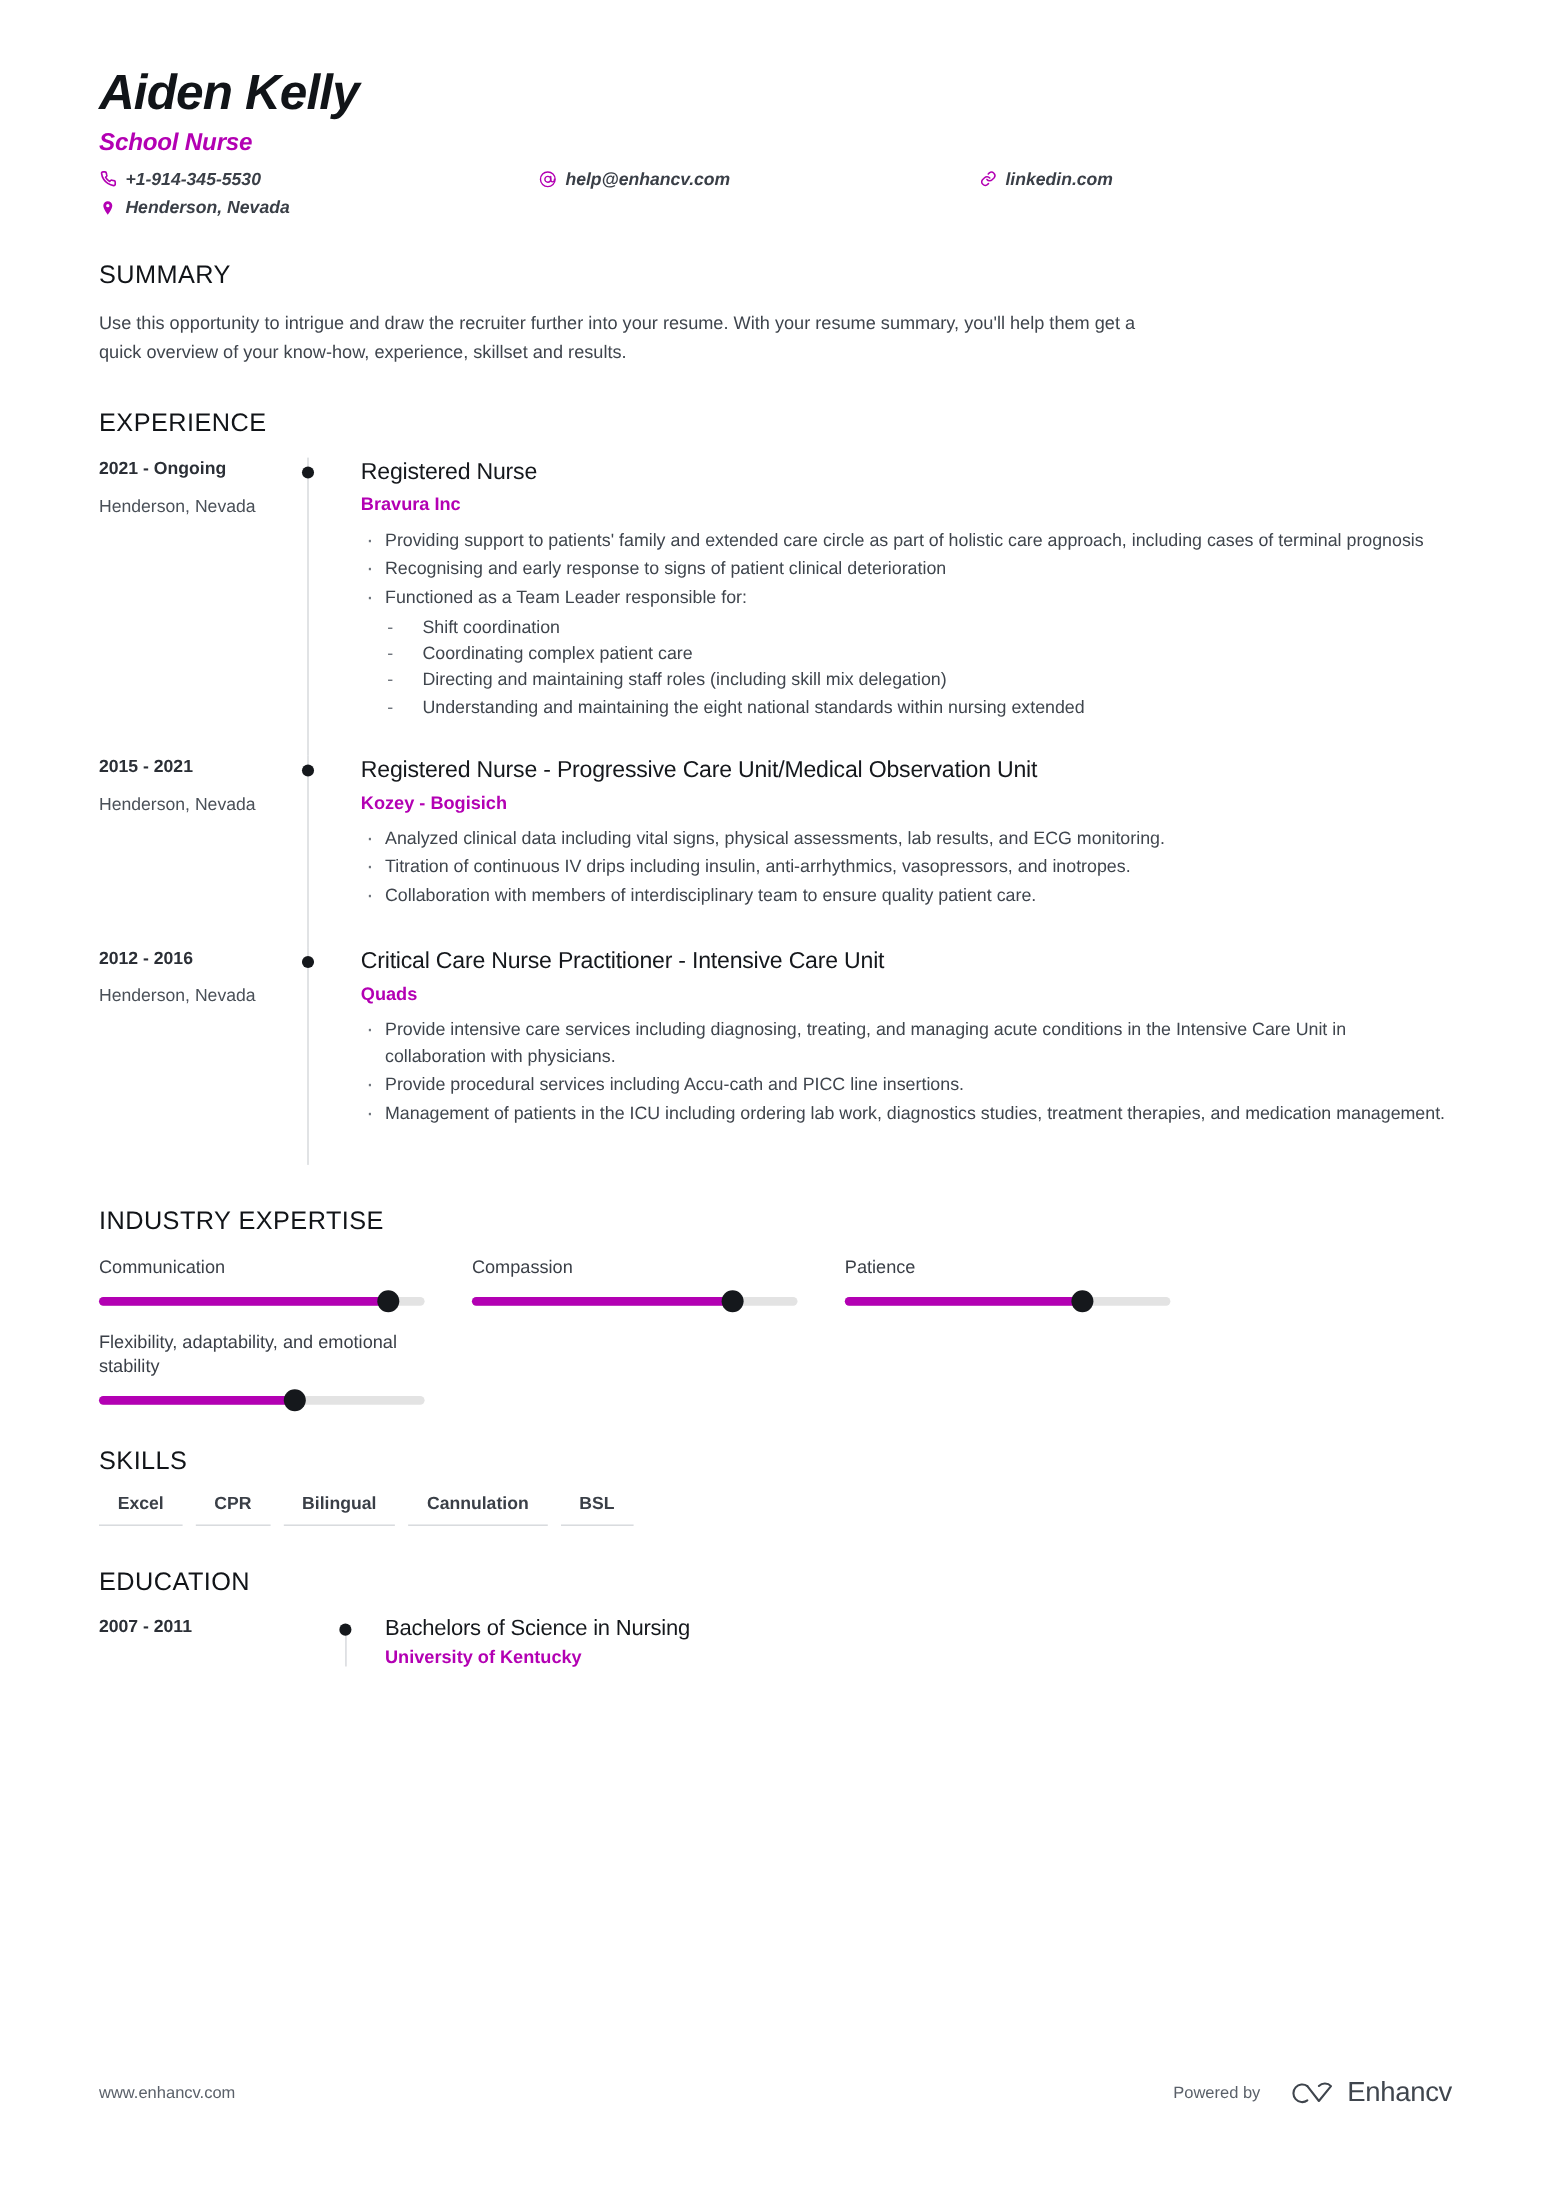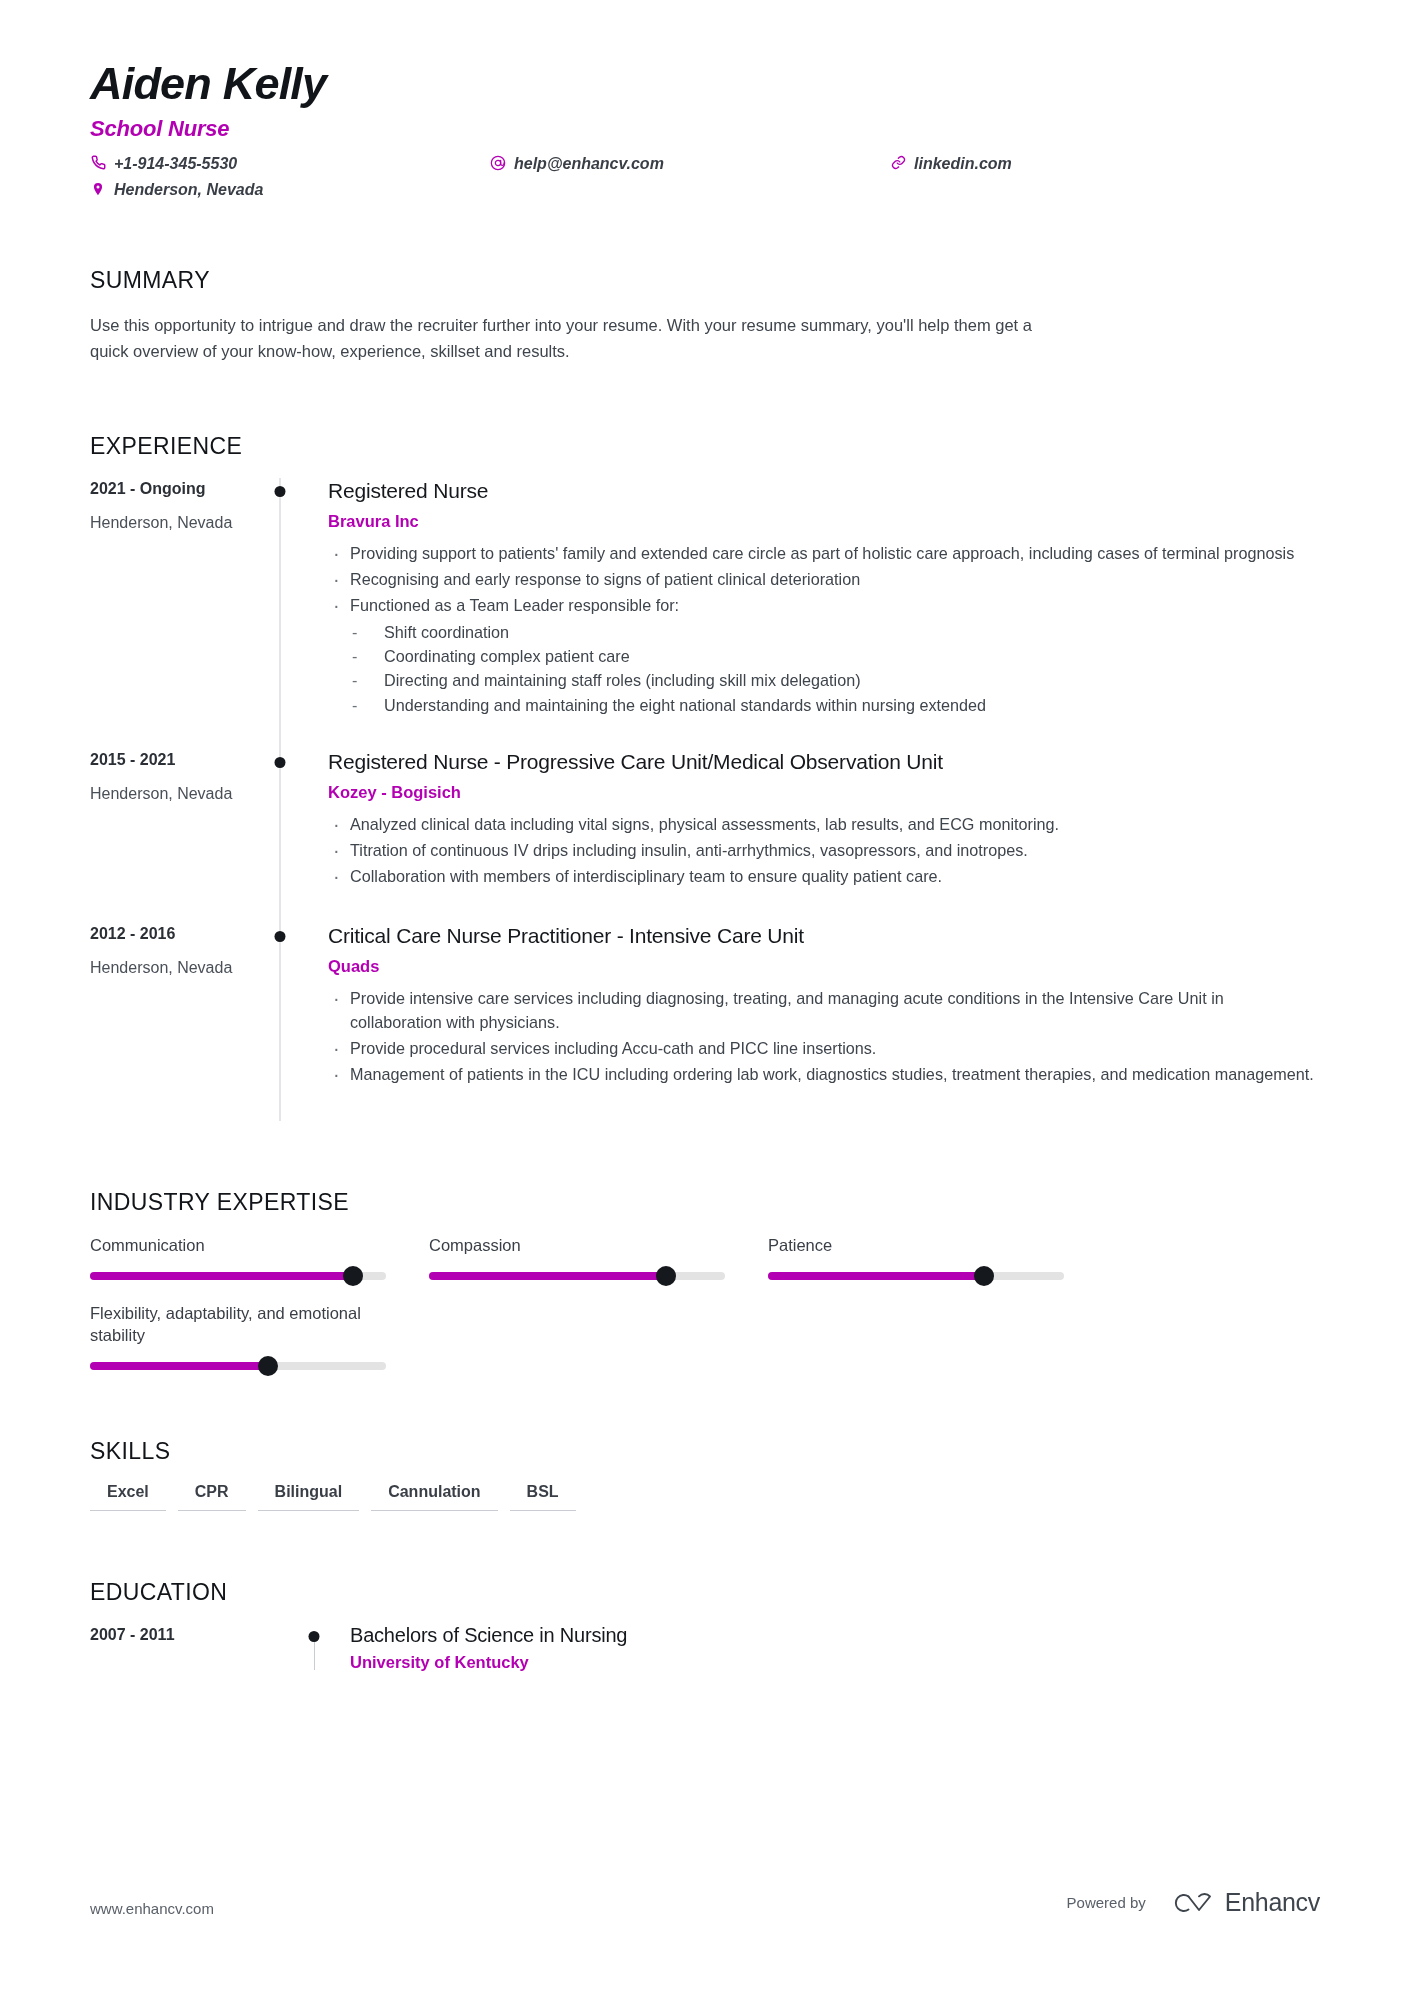--- a/index.html
+++ b/index.html
@@ -62,21 +62,21 @@
     width: 16px; height: 16px;
     display: inline-flex;
     align-items: center;
     justify-content: center;
     color: #b300b3;
     flex: 0 0 auto;
   }
   .contact-icon svg { display: block; }
 
   
-  .section { margin-top: 68px; }
+  .section { margin-top: 37px; }
 
   .section-title {
     font-size: 23px;
     font-weight: 400;
     letter-spacing: 0.4px;
     color: #111418;
     margin-bottom: 18px;
   }
 
   .summary-text {
@@ -271,21 +271,21 @@
     color: #b300b3;
     margin-top: 6px;
   }
 
   
   .footer {
     position: absolute;
     left: 90px; right: 90px;
     bottom: 78px;
     display: flex;
-    align-items: flex-end;
+    align-items: center;
     justify-content: space-between;
   }
   .footer-url {
     font-size: 15px;
     color: #5a6069;
   }
   .footer-right {
     display: flex;
     align-items: center;
     gap: 22px;

